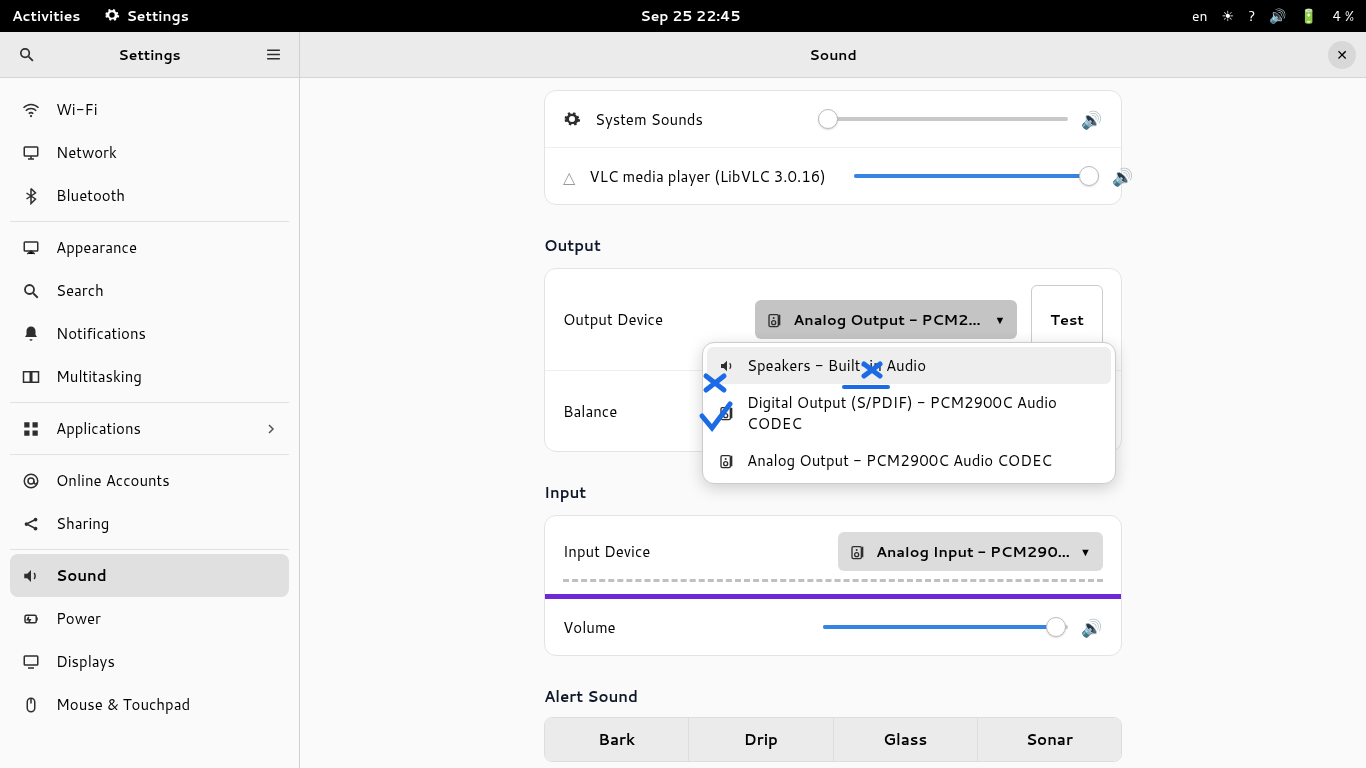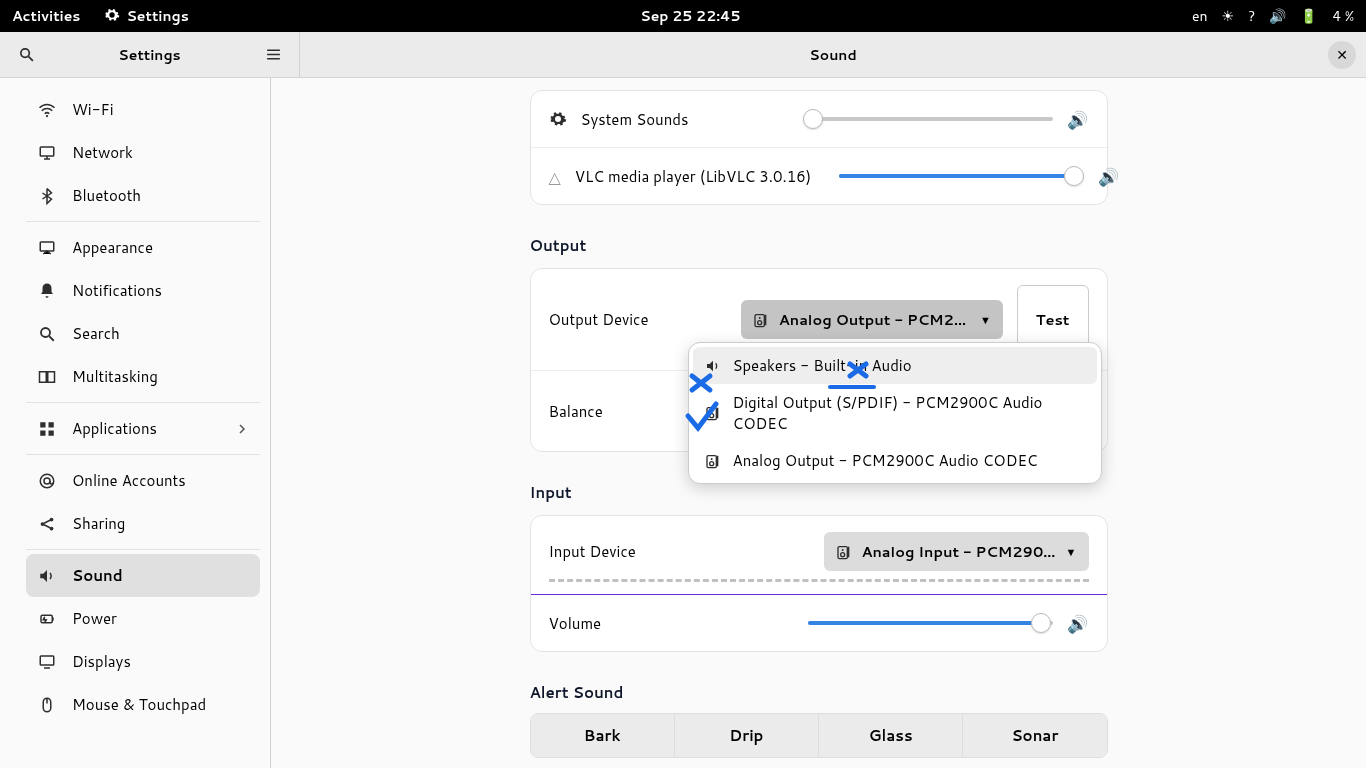--- a/index.html
+++ b/index.html
@@ -16,21 +16,21 @@
 .headers { display: flex; height: 46px; background: #ebebeb; border-bottom: 1px solid #d5d5d5; }
 .sidebar-header { width: 300px; display: flex; align-items: center; justify-content: space-between; padding: 0 12px; border-right: 1px solid #d0d0d0; }
 .sidebar-header .title { font-weight: 700; font-size: 14px; flex: 1; text-align: center; }
 .main-header { flex: 1; display: flex; align-items: center; justify-content: center; position: relative; }
 .main-header .title { font-weight: 700; font-size: 14px; }
 .close-btn { position: absolute; right: 10px; width: 28px; height: 28px; border-radius: 50%; background: #d8d8d8; display: flex; align-items: center; justify-content: center; font-size: 14px; cursor: pointer; }
 .icon-btn { width: 28px; height: 28px; display: flex; align-items: center; justify-content: center; cursor: pointer; }
 
 
 .content { display: flex; height: calc(768px - 32px - 46px); }
-.sidebar { width: 255px; border-right: 1px solid #d0d0d0; background: #fafafa; overflow-y: auto; padding: 6px; margin-left: 16px; }
+.sidebar { width: 300px; border-right: 1px solid #d0d0d0; background: #fafafa; overflow-y: auto; padding: 6px; }
 .side-group { border-bottom: 1px solid #e2e2e2; padding: 4px 0; margin: 0 4px; }
 .side-item { display: flex; align-items: center; gap: 16px; padding: 11px 12px; font-size: 15px; border-radius: 8px; cursor: pointer; }
 .side-item.active { background: #e0e0e0; font-weight:600; }
 .side-item .chev { margin-left: auto; color: #666; }
 .side-ico { width: 18px; display: inline-flex; justify-content: center; color: #2e2e2e; font-size: 16px; }
 
 
 .main { flex: 1; overflow-y: auto; padding: 0 20px 30px; position: relative; }
 .panel-inner { width: 578px; margin: 8px auto; position: relative; }
 .card { background: #fff; border: 1px solid #e3e3e3; border-radius: 12px; margin-top: 12px; }
@@ -151,33 +151,33 @@
             <svg width="18" height="18" viewBox="0 0 24 24">
               <rect x="3" y="4" width="18" height="12" rx="1" fill="none" stroke="#2e2e2e" stroke-width="2"></rect>
               <path stroke="#2e2e2e" stroke-width="2" d="M7 20l5-4 5 4"></path>
             </svg>
           </span>
           <span>Appearance</span>
         </div>
         <div class="side-item">
           <span class="side-ico">
             <svg width="18" height="18" viewBox="0 0 24 24">
-              <path fill="#2e2e2e" d="M12 2a6 6 0 00-6 6v5l-2 3h16l-2-3V8a6 6 0 00-6-6zm-2 17a2 2 0 004 0h-4z"></path>
-            </svg>
-          </span>
-          <span>Notifications</span>
-        </div>
-        <div class="side-item">
-          <span class="side-ico">
-            <svg width="18" height="18" viewBox="0 0 24 24">
               <circle cx="10" cy="10" r="6" stroke="#2e2e2e" stroke-width="2.4" fill="none"></circle>
               <line x1="15" y1="15" x2="21" y2="21" stroke="#2e2e2e" stroke-width="2.4"></line>
             </svg>
           </span>
           <span>Search</span>
+        </div>
+        <div class="side-item">
+          <span class="side-ico">
+            <svg width="18" height="18" viewBox="0 0 24 24">
+              <path fill="#2e2e2e" d="M12 2a6 6 0 00-6 6v5l-2 3h16l-2-3V8a6 6 0 00-6-6zm-2 17a2 2 0 004 0h-4z"></path>
+            </svg>
+          </span>
+          <span>Notifications</span>
         </div>
         <div class="side-item">
           <span class="side-ico">
             <svg width="18" height="18" viewBox="0 0 24 24">
               <rect x="2" y="5" width="9" height="14" fill="none" stroke="#2e2e2e" stroke-width="2"></rect>
               <rect x="13" y="5" width="9" height="14" fill="none" stroke="#2e2e2e" stroke-width="2"></rect>
             </svg>
           </span>
           <span>Multitasking</span>
         </div>
@@ -375,21 +375,21 @@
                   <path d="M19 4v16" stroke="#2e2e2e" stroke-width="2"></path>
                   <circle cx="10" cy="9" r="1.5" fill="#2e2e2e"></circle>
                   <circle cx="10" cy="16" r="3" fill="none" stroke="#2e2e2e" stroke-width="2"></circle>
                 </svg>
             </span>
             <span class="txt">Analog Input - PCM2900C Audio…</span>
             <span class="arr">▼</span>
           </button>
         </div>
         <div class="dashed"></div>
-        <div class="row" style="border-top:1px solid #6d28d9;margin-top:12px">
+        <div class="row" style="border-top:5px solid #6d28d9;margin-top:12px">
           <span class="row-label">Volume</span>
           <div style="flex:1"></div>
           <div class="slider" style="width:245px;flex:0 0 245px">
             <div class="slider-fill" style="width:95%"></div>
             <div class="slider-thumb" style="left:95%"></div>
           </div>
           <span class="vol-icon">🔊</span>
         </div>
       </div>
 

